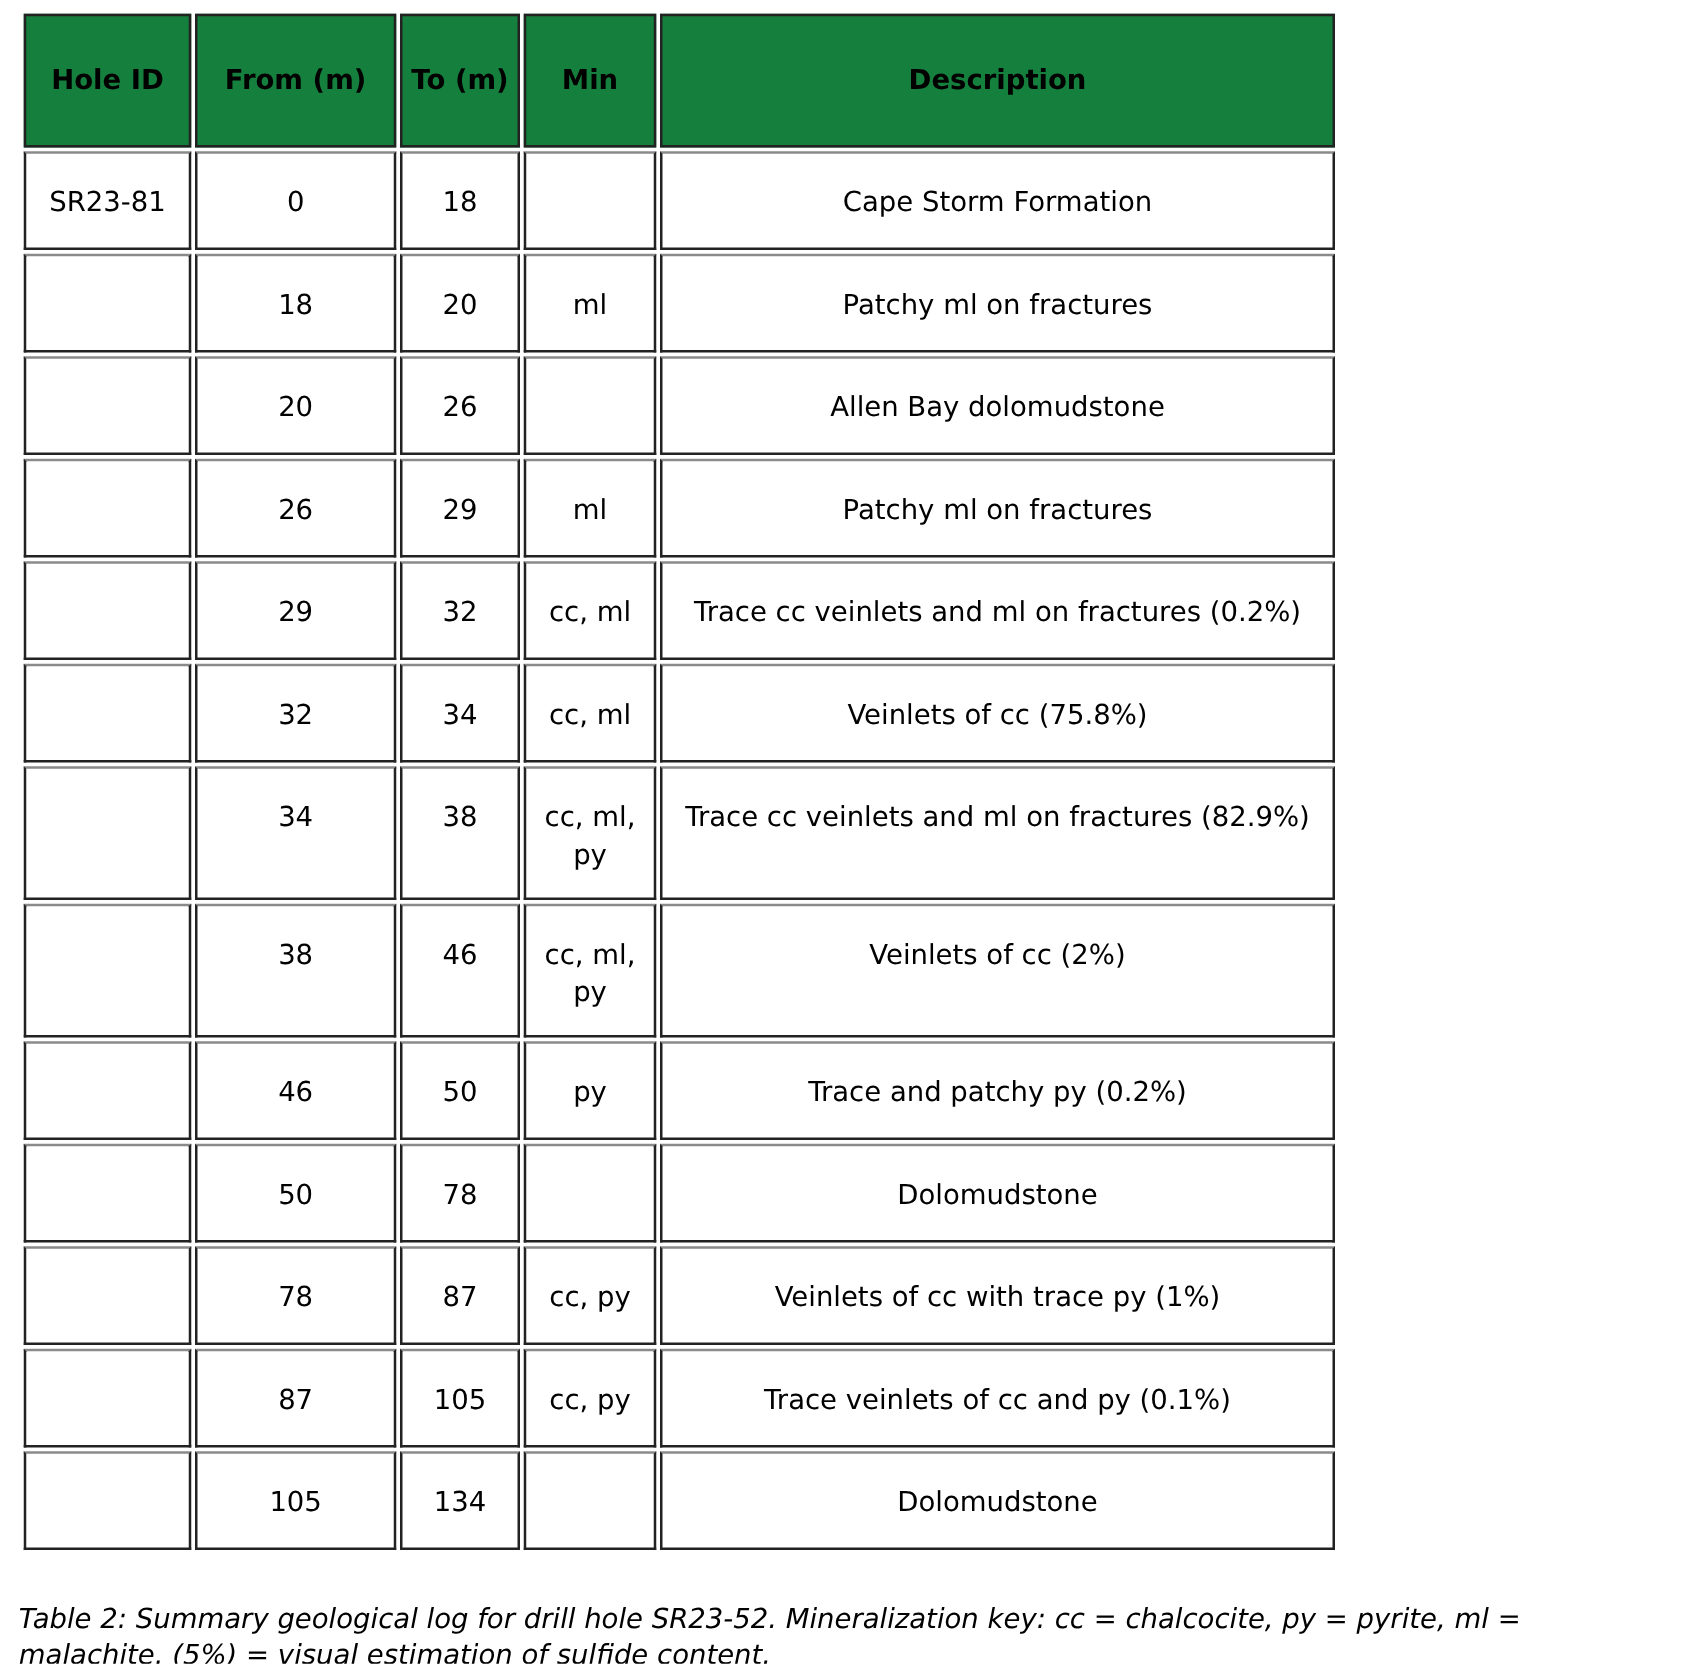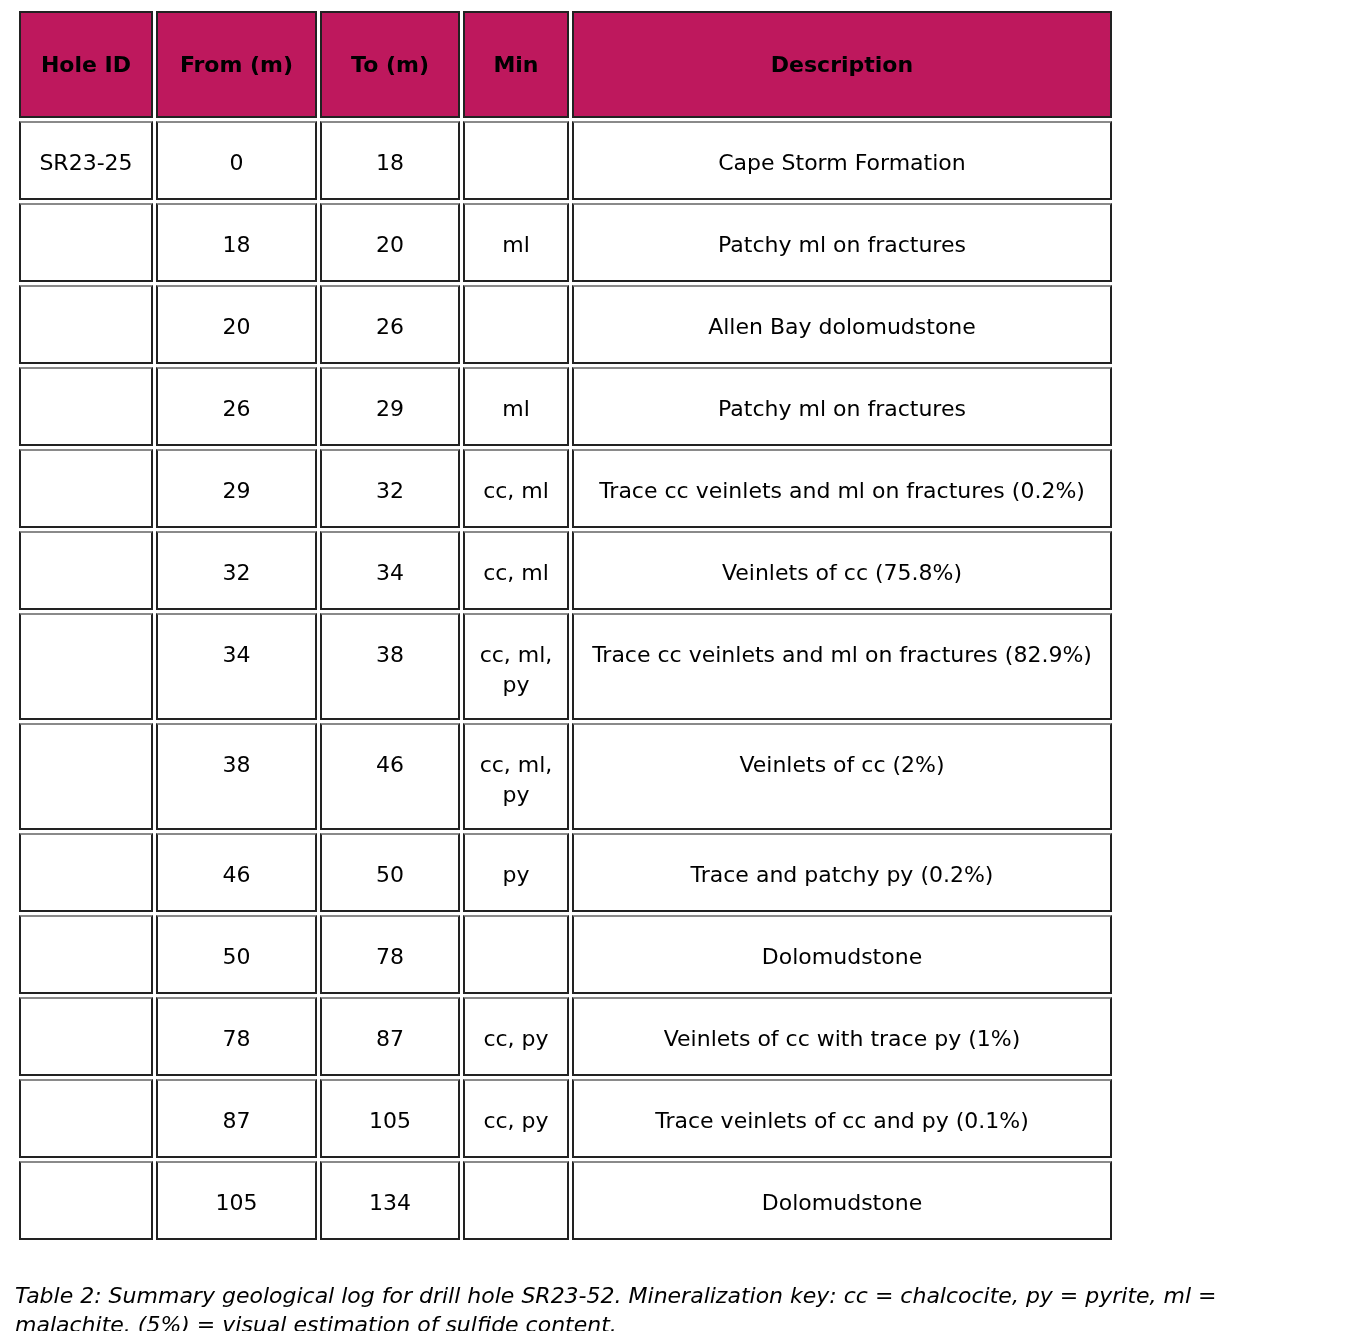--- a/index.html
+++ b/index.html
@@ -27,36 +27,36 @@
     .log-table th,
     .log-table td {
       border: 2px solid #222222;
       border-top-color: #8a8a8a;
       text-align: center;
       vertical-align: top;
       padding: 0 4px;
       box-sizing: border-box;
     }
     .log-table th {
-      background: #be185d;
+      background: #15803d;
       font-weight: bold;
       vertical-align: middle;
       height: 107px;
       border-top-color: #222222;
     }
     .log-table td {
       height: 79px;
       padding-top: 25px;
     }
     .log-table tr.tall td {
       height: 107px;
     }
     .col-hole { width: 134px; }
     .col-from { width: 161px; }
-    .col-to   { width: 140px; }
+    .col-to   { width: 96px; }
     .col-min  { width: 106px; }
     .col-desc { width: 540px; }
 
     .caption {
       position: absolute;
       left: 15px;
       top: 1259px;
       width: 1320px;
       font-style: italic;
       font-size: 22px;
@@ -71,21 +71,21 @@
     <tr>
       <th class="col-hole">Hole ID</th>
       <th class="col-from">From (m)</th>
       <th class="col-to">To (m)</th>
       <th class="col-min">Min</th>
       <th class="col-desc">Description</th>
     </tr>
   </thead>
   <tbody>
     <tr>
-      <td>SR23-25</td>
+      <td>SR23-81</td>
       <td>0</td>
       <td>18</td>
       <td></td>
       <td>Cape Storm Formation</td>
     </tr>
     <tr>
       <td></td>
       <td>18</td>
       <td>20</td>
       <td>ml</td>

